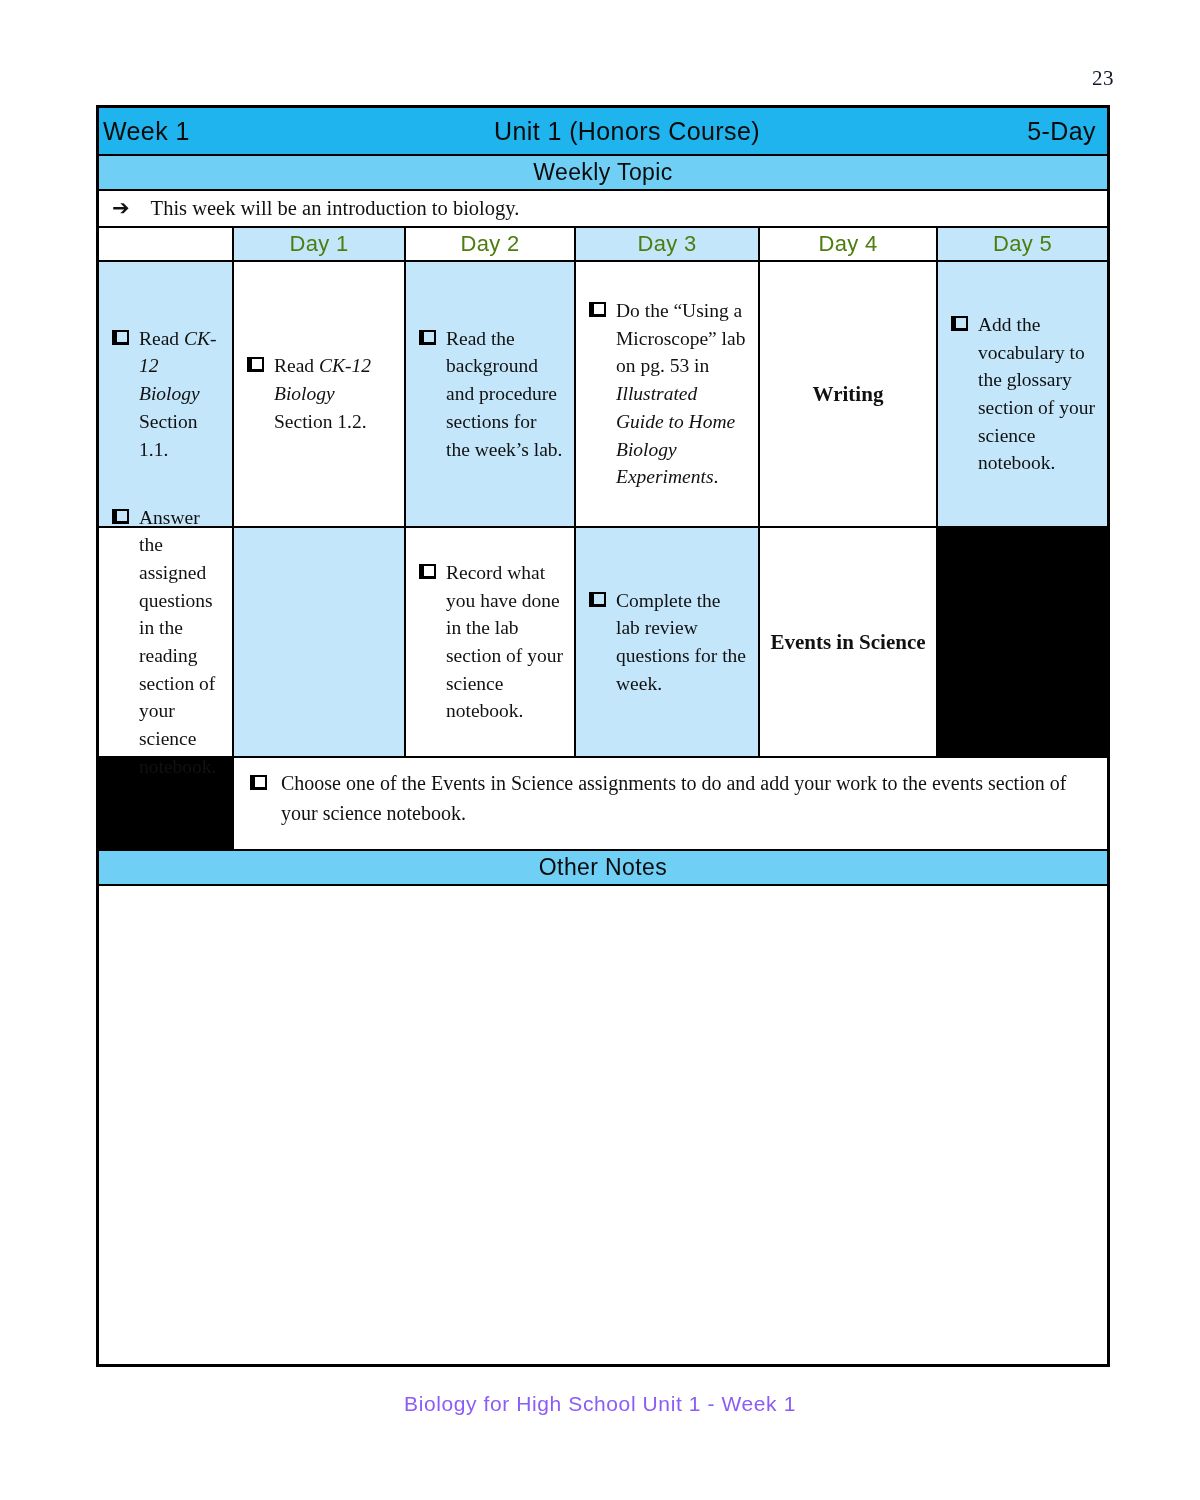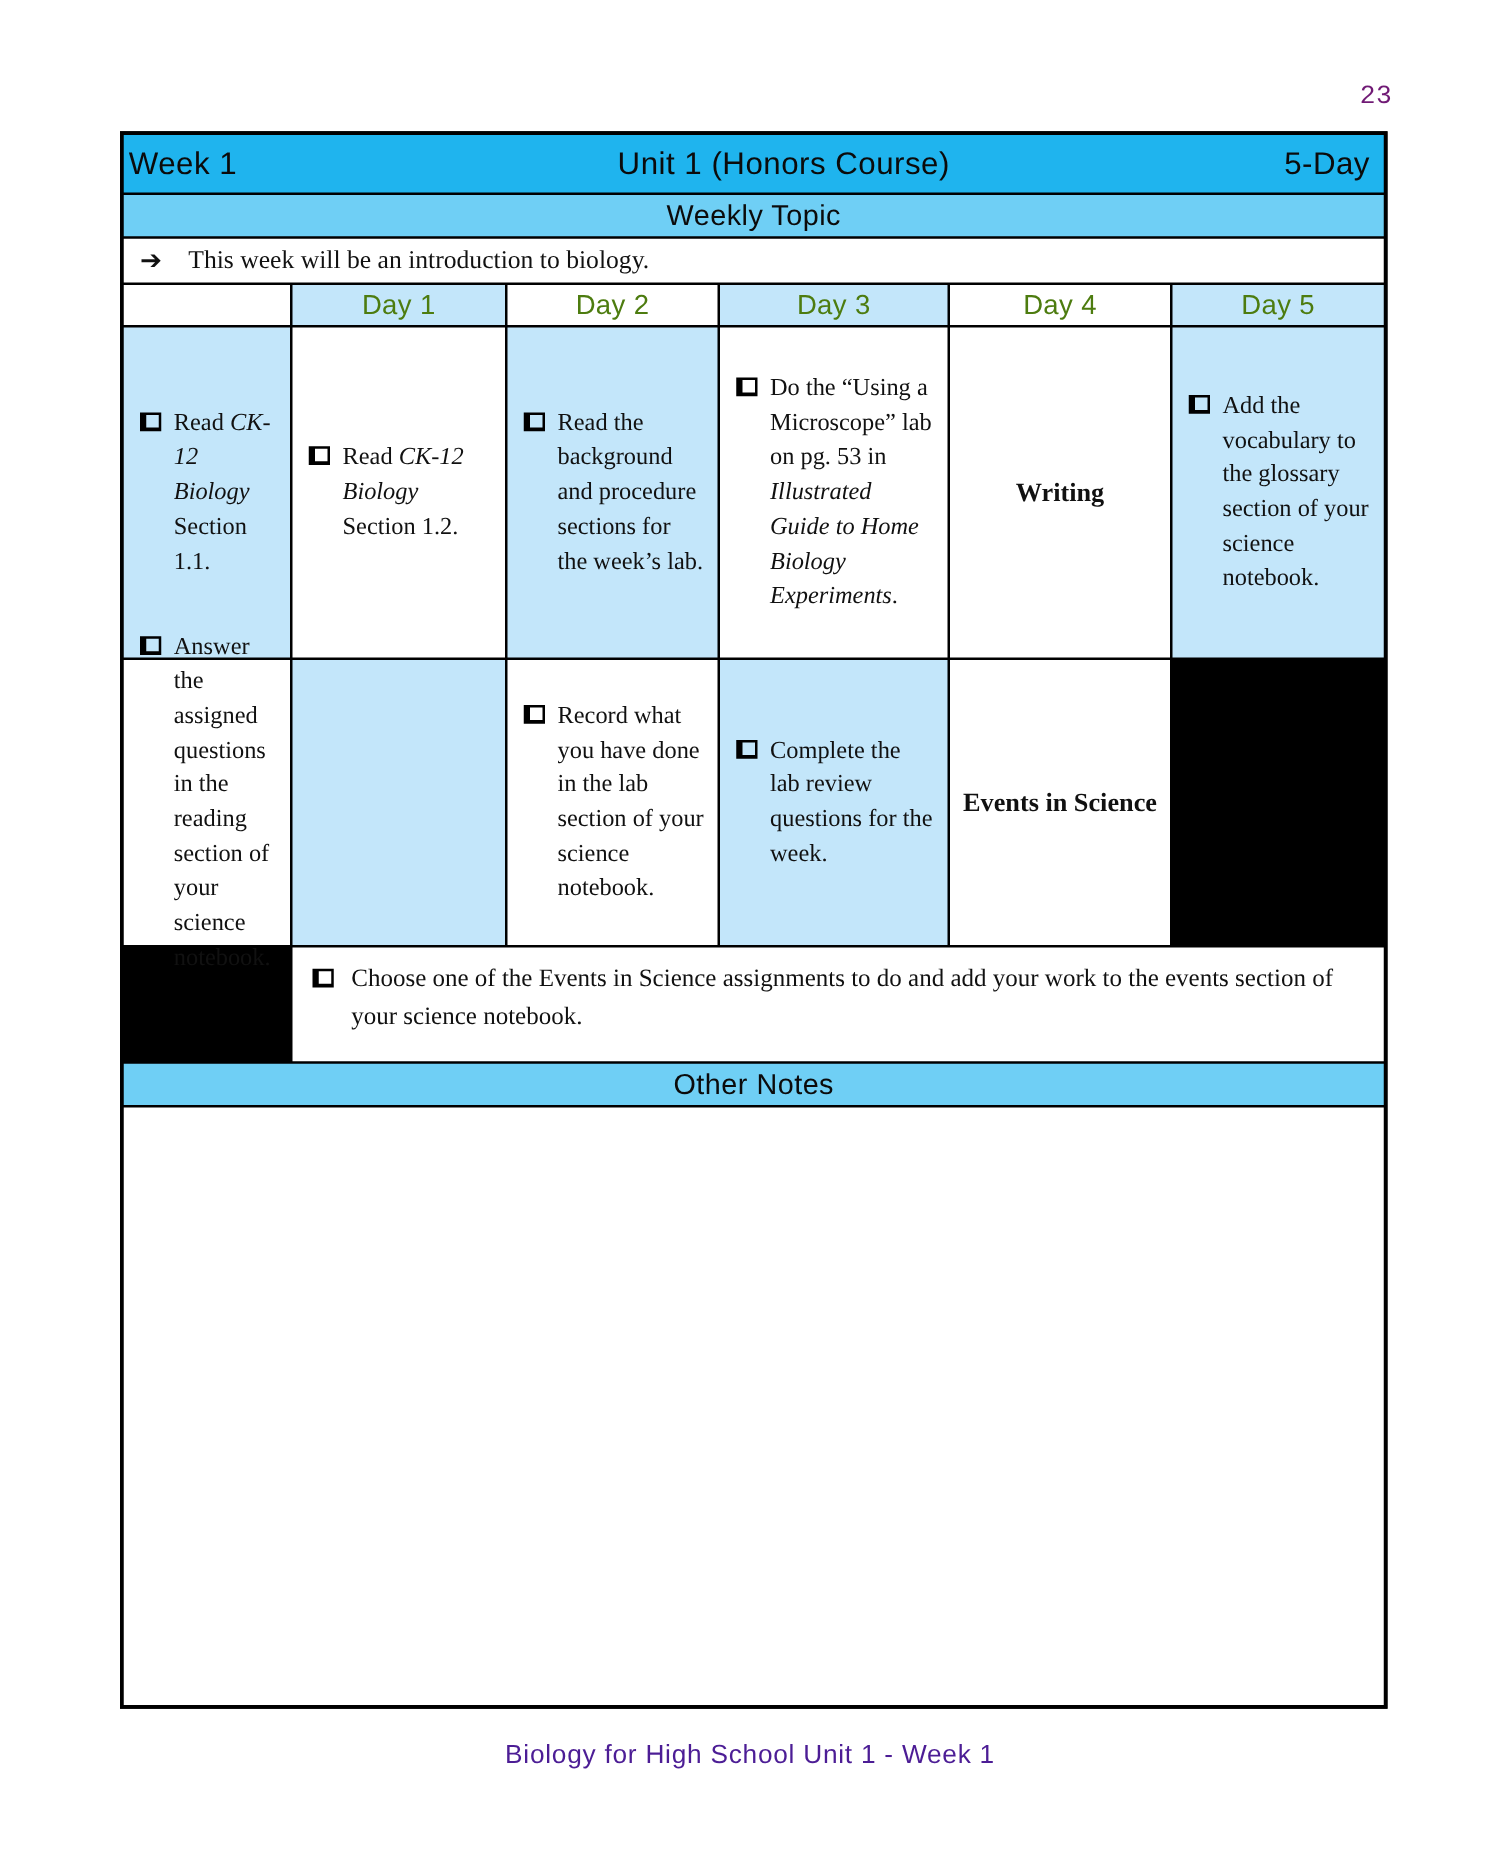--- a/index.html
+++ b/index.html
@@ -3,22 +3,22 @@
 <meta charset="utf-8">
 <style>
   * { margin:0; padding:0; box-sizing:border-box; }
   html,body { background:#fff; }
   body {
     width:1200px; height:1500px; position:relative;
     font-family:"Liberation Serif", serif; color:#111;
   }
   .page-number {
     position:absolute; top:66px; right:86px;
-    font-family:Liberation Mono, monospace;
-    font-size:21px; color:#701a75; letter-spacing:0.5px;
+    font-family:Liberation Serif, serif;
+    font-size:21px; color:#0f172a; letter-spacing:0.5px;
   }
   .planner {
     position:absolute; left:96px; top:105px; width:1014px;
     border:3px solid #000; background:#000;
     display:grid;
     grid-template-columns:133px 170px 168px 182px 176px 169px;
     grid-template-rows:46px 33px 35px 32px 264px 228px 91px 33px 478px;
     gap:2px;
   }
   .cell { background:#fff; }
@@ -79,21 +79,21 @@
   .task p { flex:1; }
 
   .events-cell { grid-column:2 / -1; font-size:20px; padding:8px 20px 20px 14px; line-height:1.5; }
   .events-cell .checkbox { margin-top:7px; margin-right:14px; }
 
   .notes-area { grid-column:1 / -1; background:#fff; }
 
   .footer {
     position:absolute; top:1392px; left:0; width:100%;
     text-align:center; font-family:"Liberation Sans", sans-serif;
-    font-size:21px; color:#4c1d95; letter-spacing:0.6px;
+    font-size:21px; color:#8b5cf6; letter-spacing:0.6px;
   }
   i { font-style:italic; }
 </style>
 </head>
 <body>
 
 <div class="page-number">23</div>
 
 <div class="planner">
 

